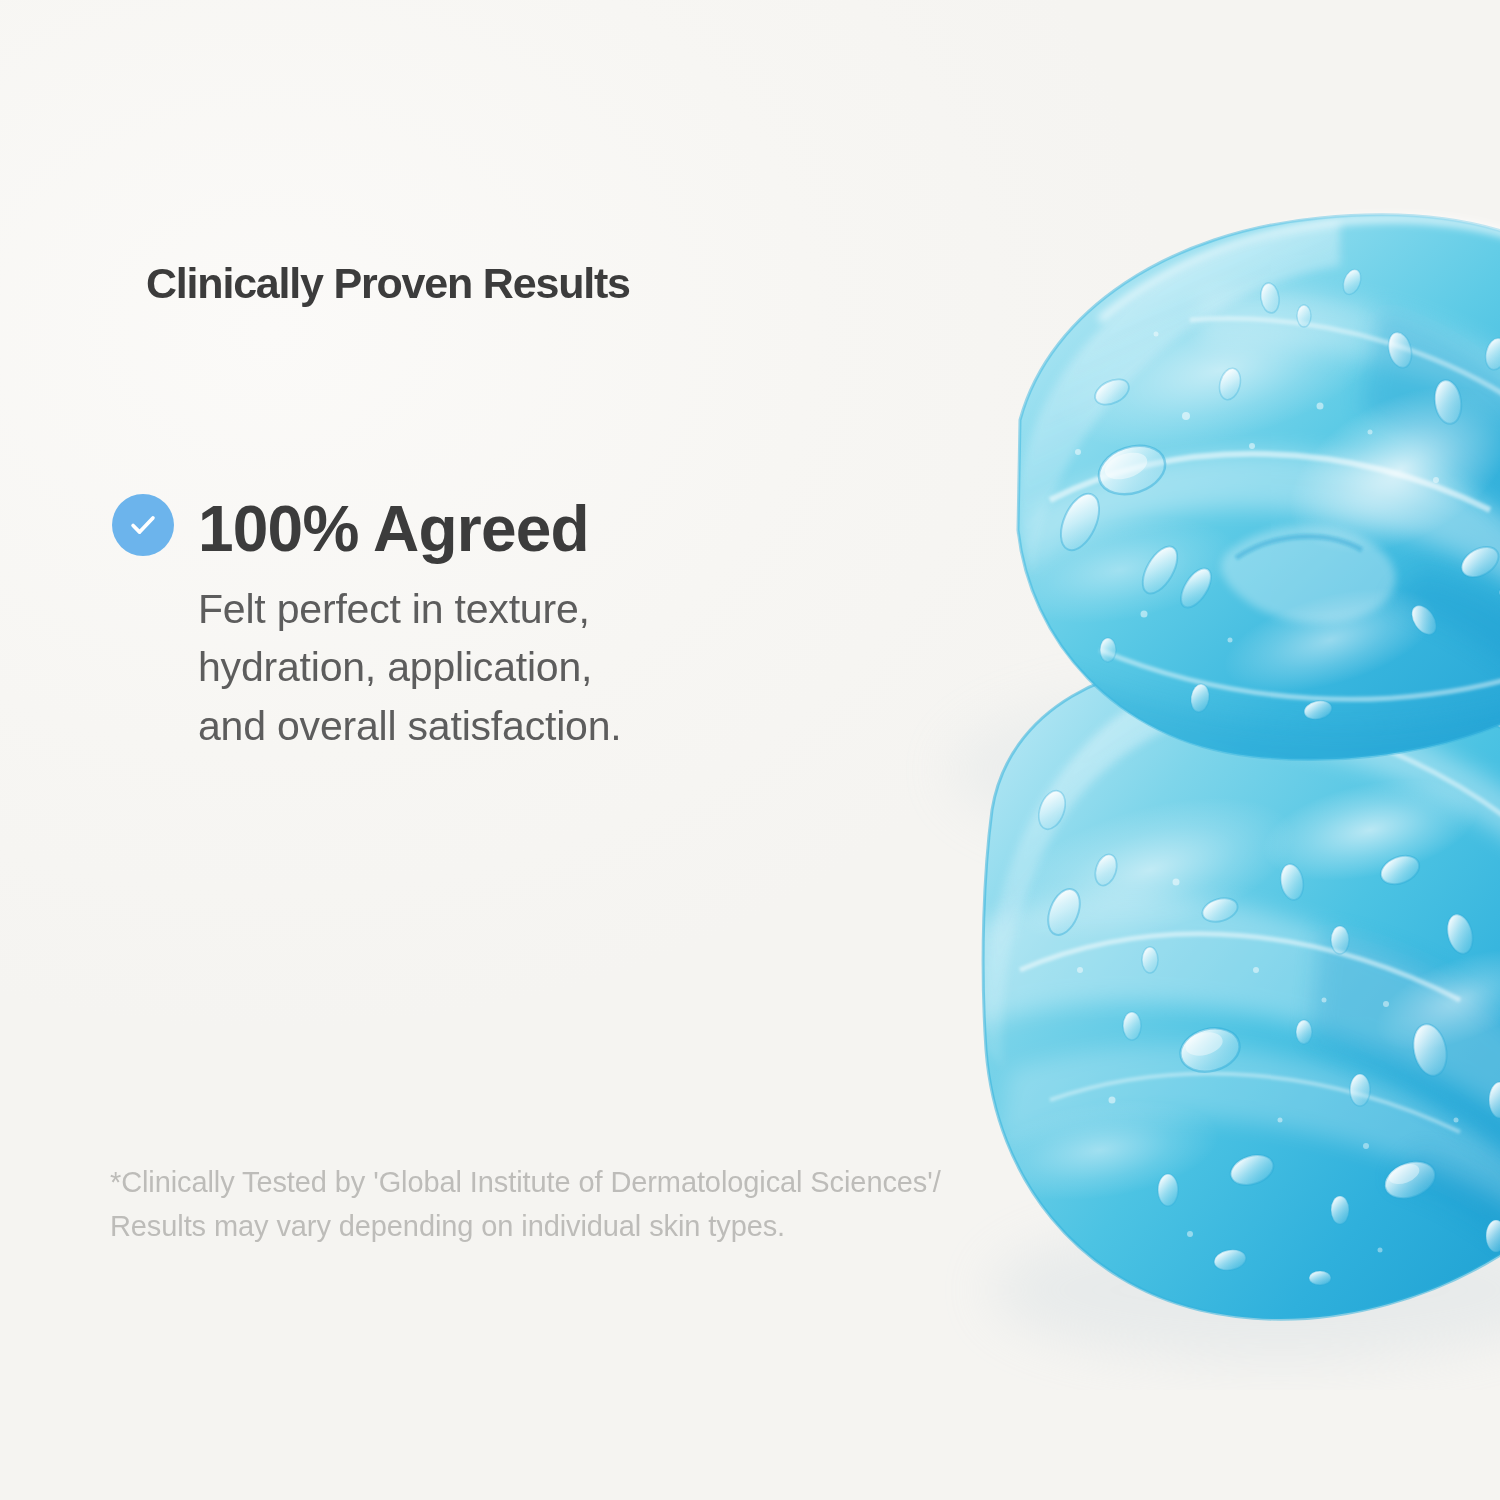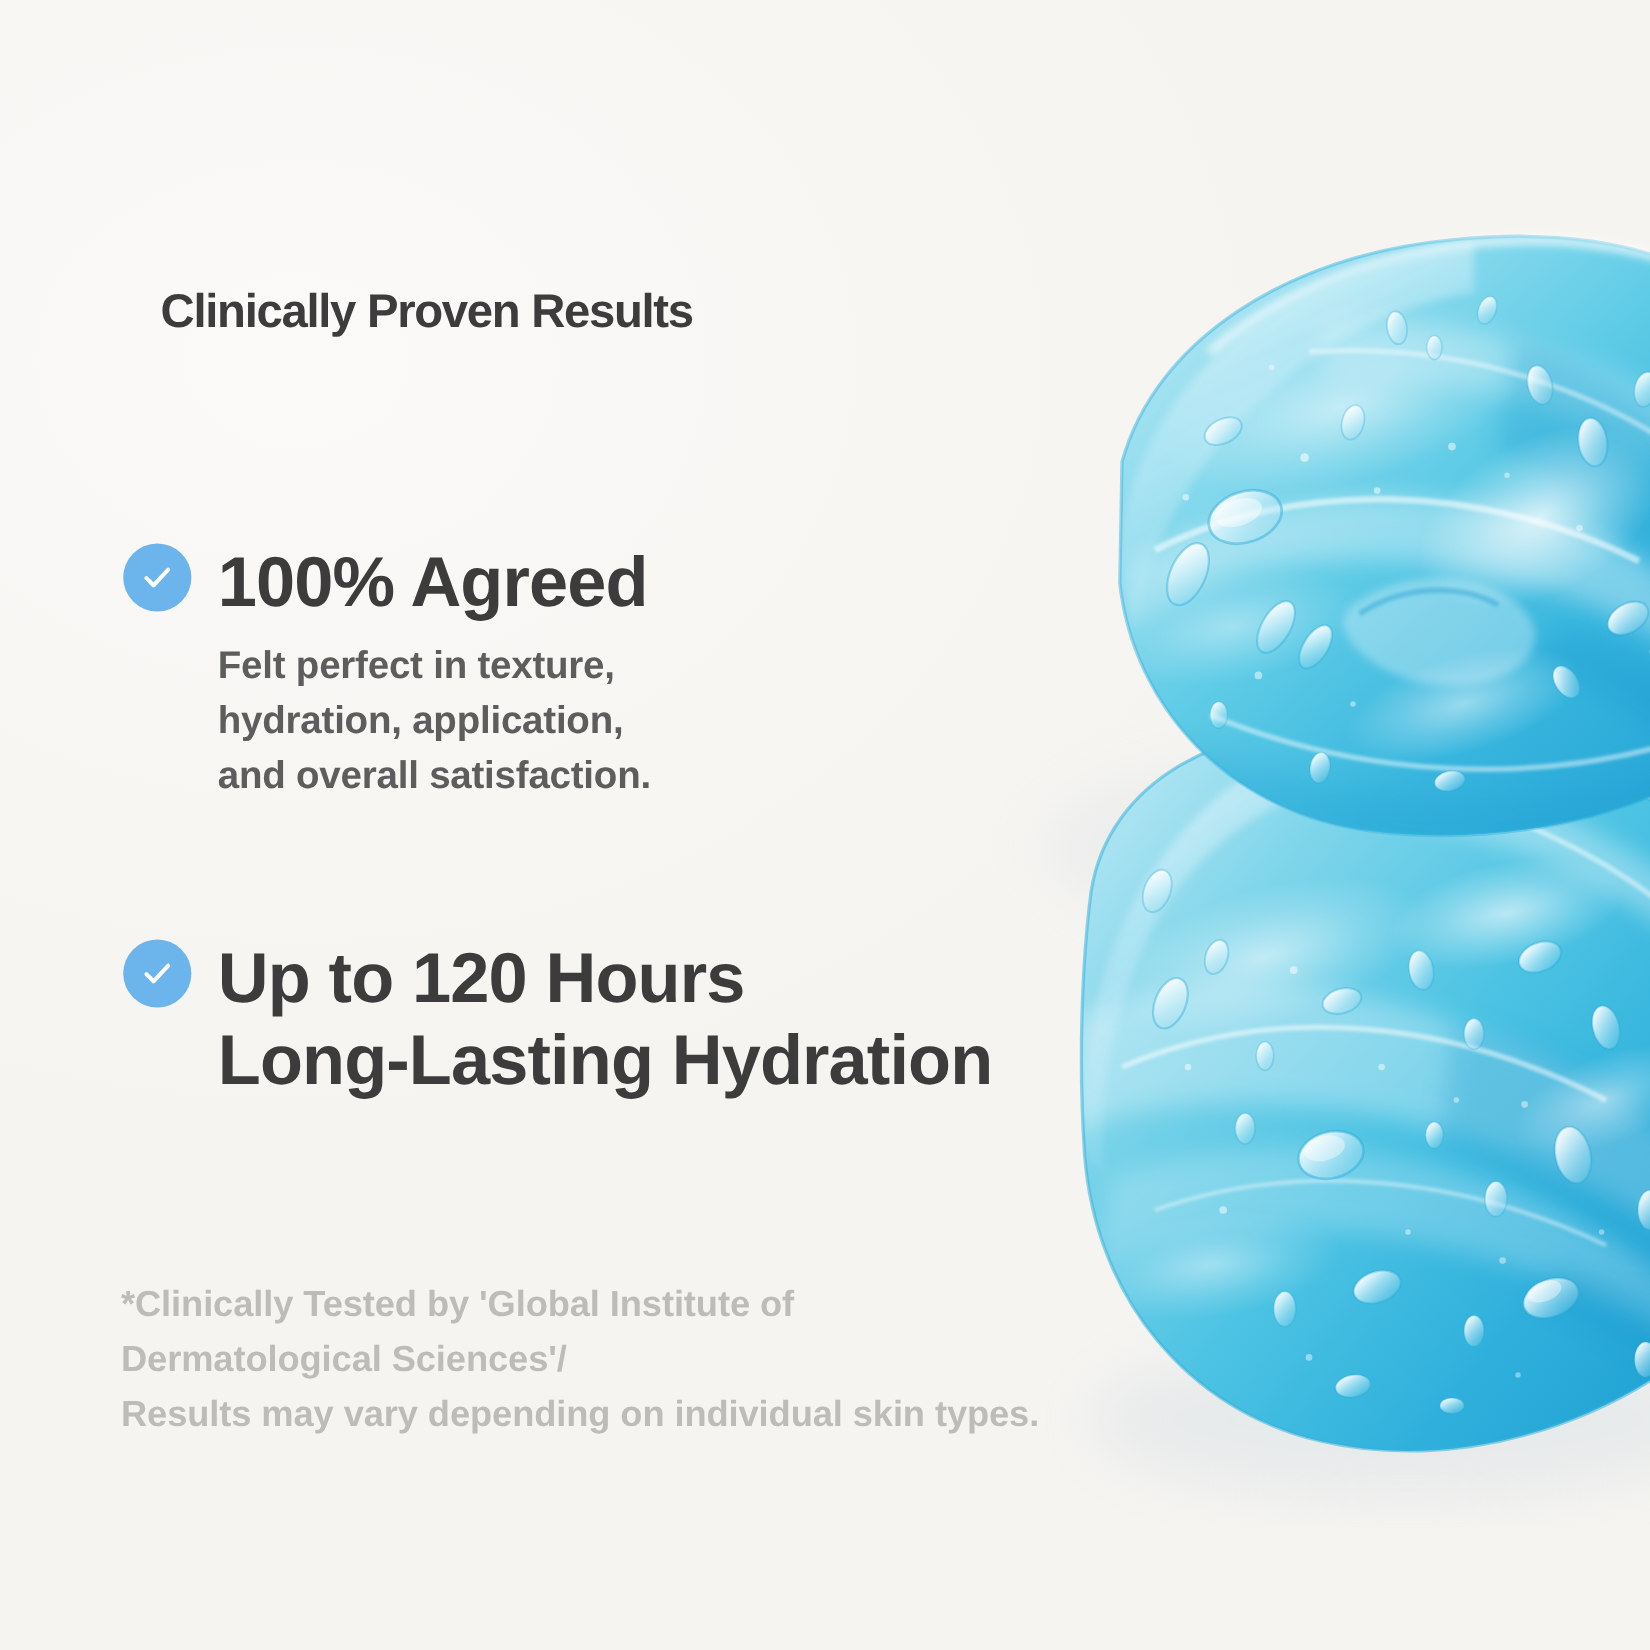--- a/index.html
+++ b/index.html
@@ -73,35 +73,35 @@
     font-size:64px;
     font-weight:bold;
     color:#3c3c3c;
     letter-spacing:-0.8px;
     line-height:1.16;
     white-space:pre-line;
   }
 
   .bullet-desc {
     margin-top:14px;
-    font-size:35px;
-    font-weight:bold;
+    font-size:41px;
+    font-weight:normal;
     color:#5d5d5d;
     line-height:1.42;
     letter-spacing:-0.2px;
     white-space:pre-line;
   }
 
   
   .disclaimer {
     position:absolute;
     left:2px; top:1160px;
     width:840px;
-    font-size:33px;
-    font-weight:bold;
+    font-size:29px;
+    font-weight:normal;
     color:#bdbcb9;
     line-height:1.52;
     letter-spacing:-0.1px;
     white-space:pre-line;
   }
 
   
   #gel {
     position:absolute;
     left:900px; top:170px;
@@ -381,29 +381,18 @@
         </svg>
       </span>
       <div class="bullet-body">
         <div class="bullet-heading">100% Agreed</div>
         <div class="bullet-desc">Felt perfect in texture,
 hydration, application,
 and overall satisfaction.</div>
       </div>
     </div>
 
-    <div class="bullet bullet-2">
-      <span class="check-badge">
-        <svg width="34" height="34" viewBox="0 0 24 24" aria-hidden="true">
-          <path d="M5 12.4 L9.6 17 L19 7" fill="none" stroke="#ffffff" stroke-width="2.6" stroke-linecap="round" stroke-linejoin="round"></path>
-        </svg>
-      </span>
-      <div class="bullet-body">
-        <div class="bullet-heading">Up to 120 Hours
-Long-Lasting Hydration</div>
-      </div>
-    </div>
 
     <div class="disclaimer">*Clinically Tested by 'Global Institute of Dermatological Sciences'/
 Results may vary depending on individual skin types.</div>
   </div>
 
 </div>
 
 </body></html>

